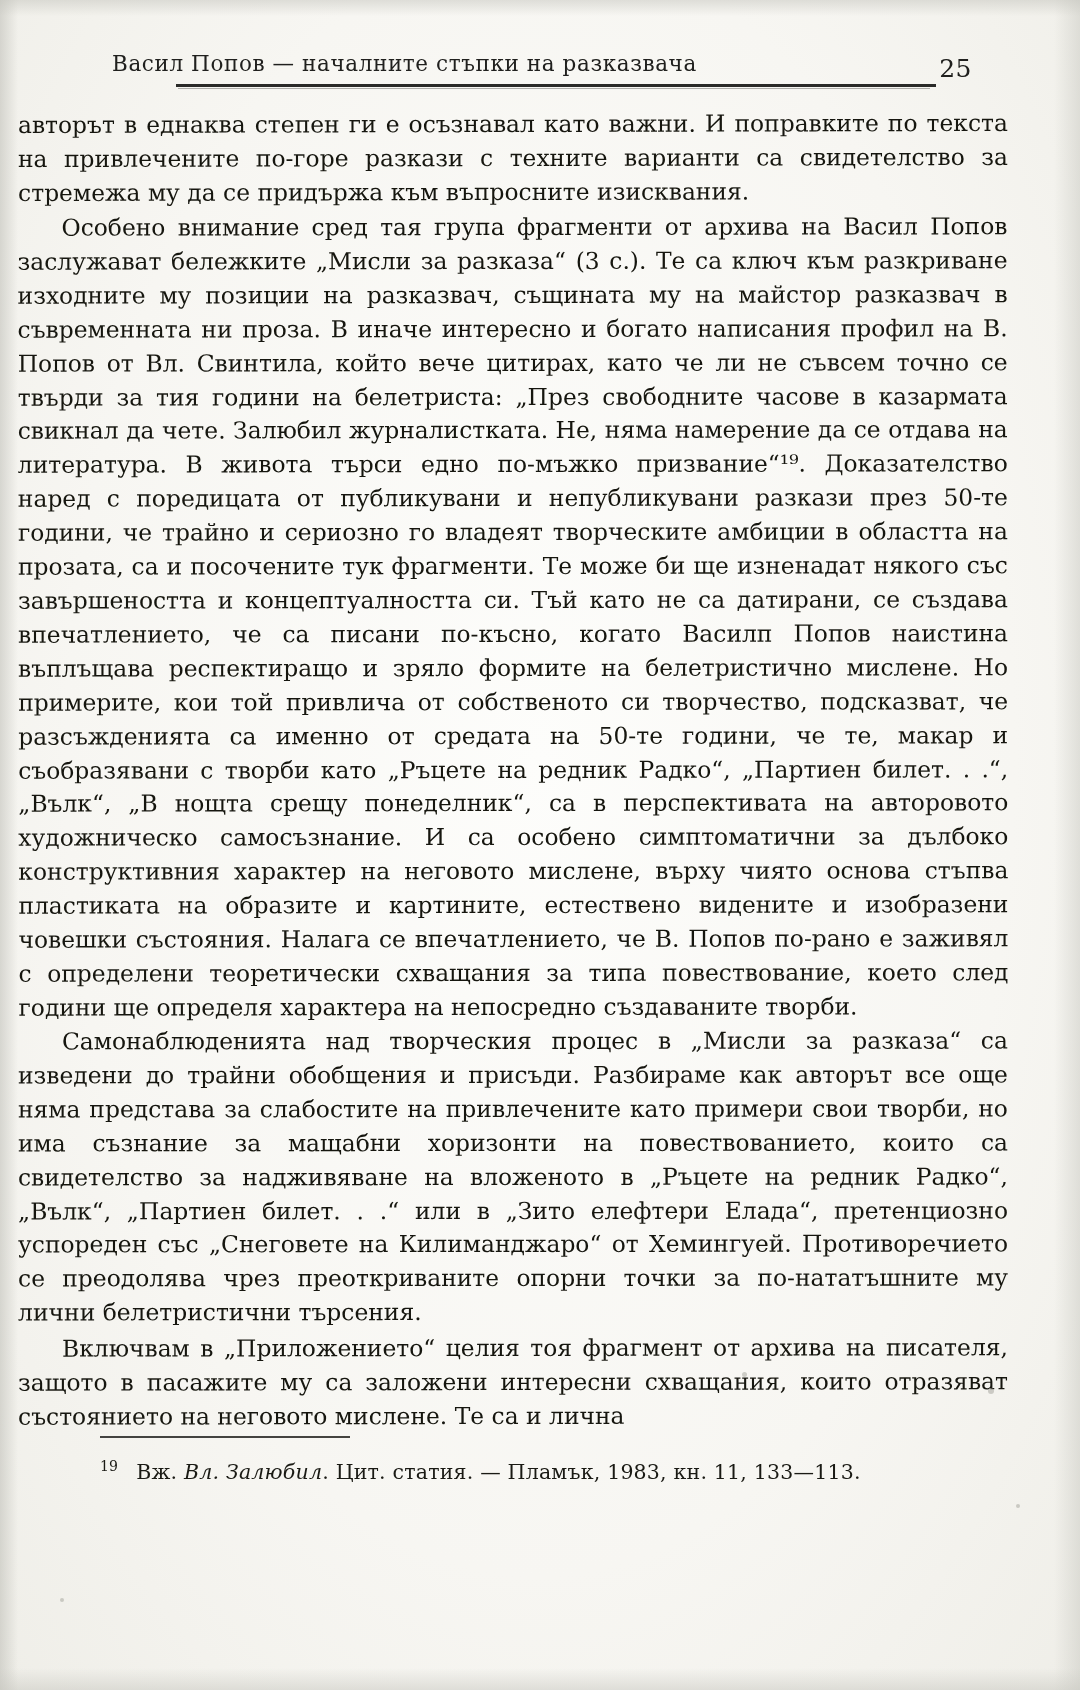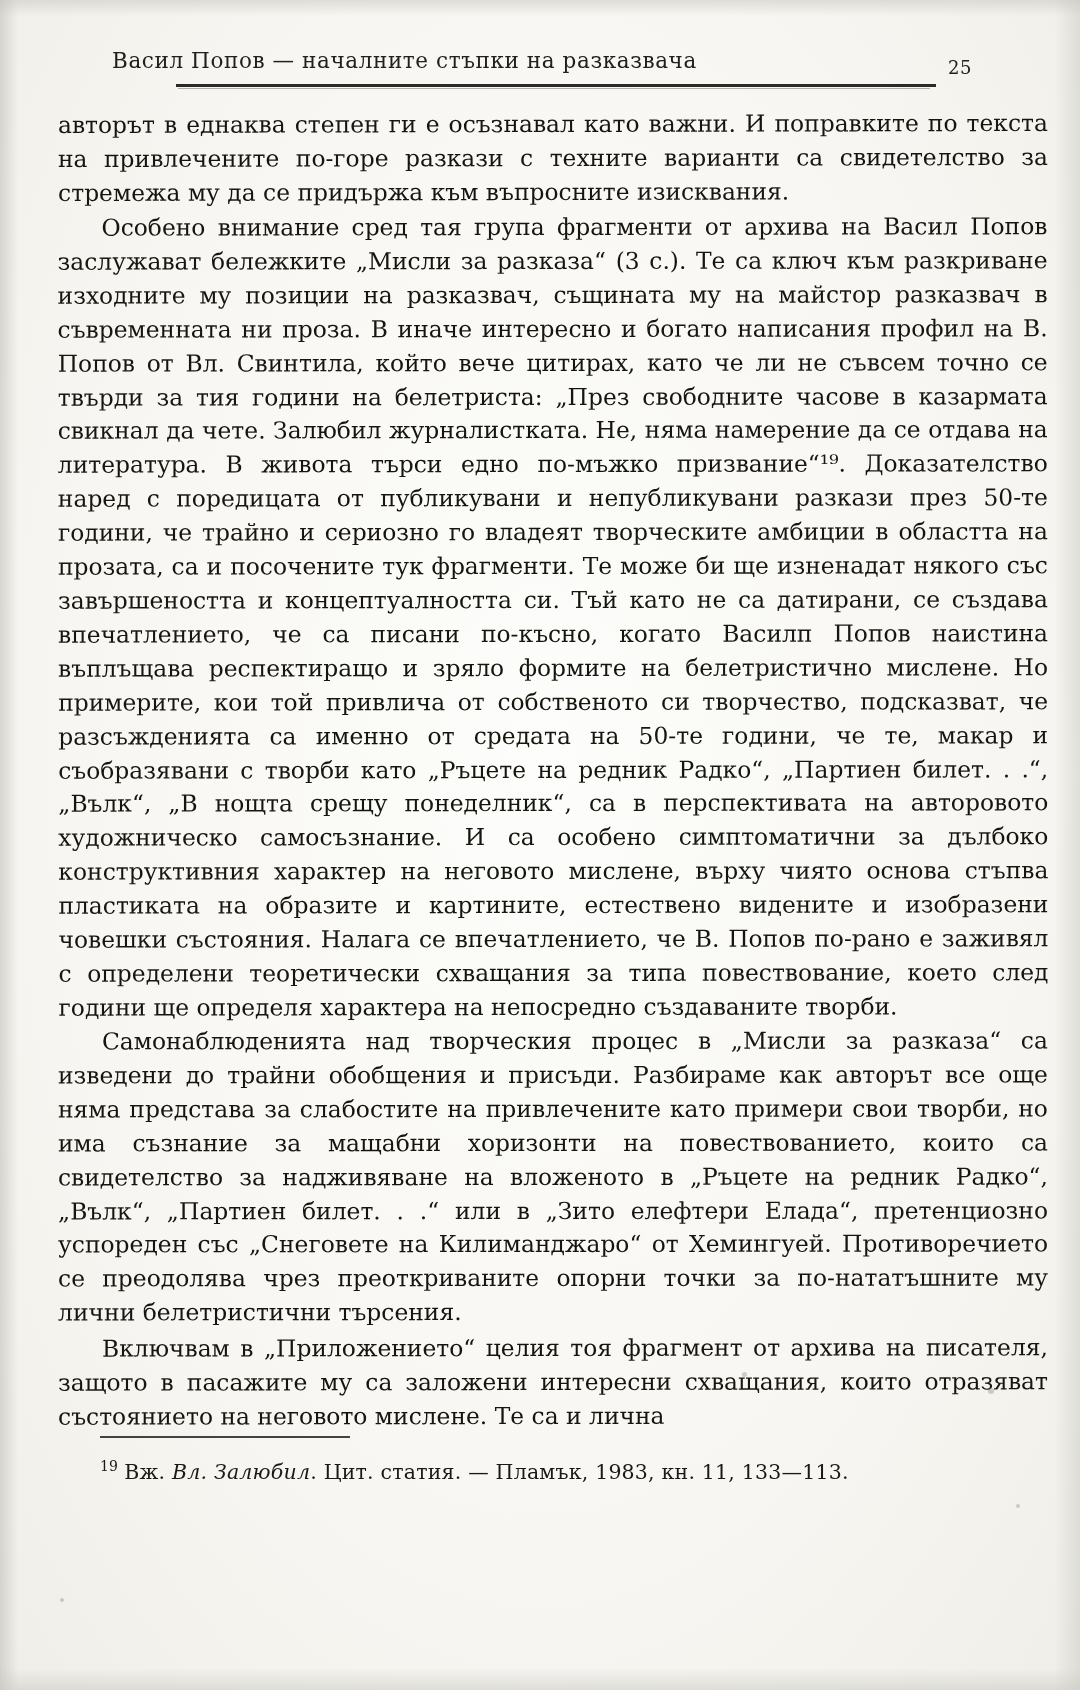--- a/index.html
+++ b/index.html
@@ -72,21 +72,21 @@
   }
   .runhead-title {
     font-family: "DejaVu Serif", serif;
     font-size: 21.5px;
     letter-spacing: .6px;
     color: #20201e;
     white-space: nowrap;
   }
   .runhead-folio {
     font-family: "DejaVu Serif", serif;
-    font-size: 18px;
+    font-size: 25px;
     color: #20201e;
     letter-spacing: .5px;
     transform: translateY(6px);
   }
   .rule {
     position: absolute;
     left: 176px;
     top: 84px;
     width: 760px;
     height: 3px;
@@ -100,21 +100,20 @@
     height: 1px;
     background: rgba(40,40,38,.35);
   }
 
   
   .body-col {
     position: absolute;
     left: 18px;
     top: 108px;
     width: 990px;
-    margin-left: 40px;
   }
   .para {
     font-family: "DejaVu Serif", serif;
     font-size: 23.4px;
     line-height: 33.9px;
     text-align: justify;
     text-align-last: left;
     color: #16160f;
     margin: 0 0 0 0;
     -webkit-font-smoothing: none;
@@ -144,21 +143,21 @@
     width: 860px;
     font-family: "DejaVu Serif", serif;
     font-size: 20.5px;
     line-height: 28px;
     color: #1a1a14;
     letter-spacing: .2px;
   }
   .footnote sup {
     font-size: 14px;
     vertical-align: super;
-    margin-right: 6px;
+    margin-right: 18px;
   }
   .it { font-style: italic; }
 
   
   .speck {
     position: absolute;
     background: #9a9a90;
     border-radius: 50%;
     opacity: .45;
   }

